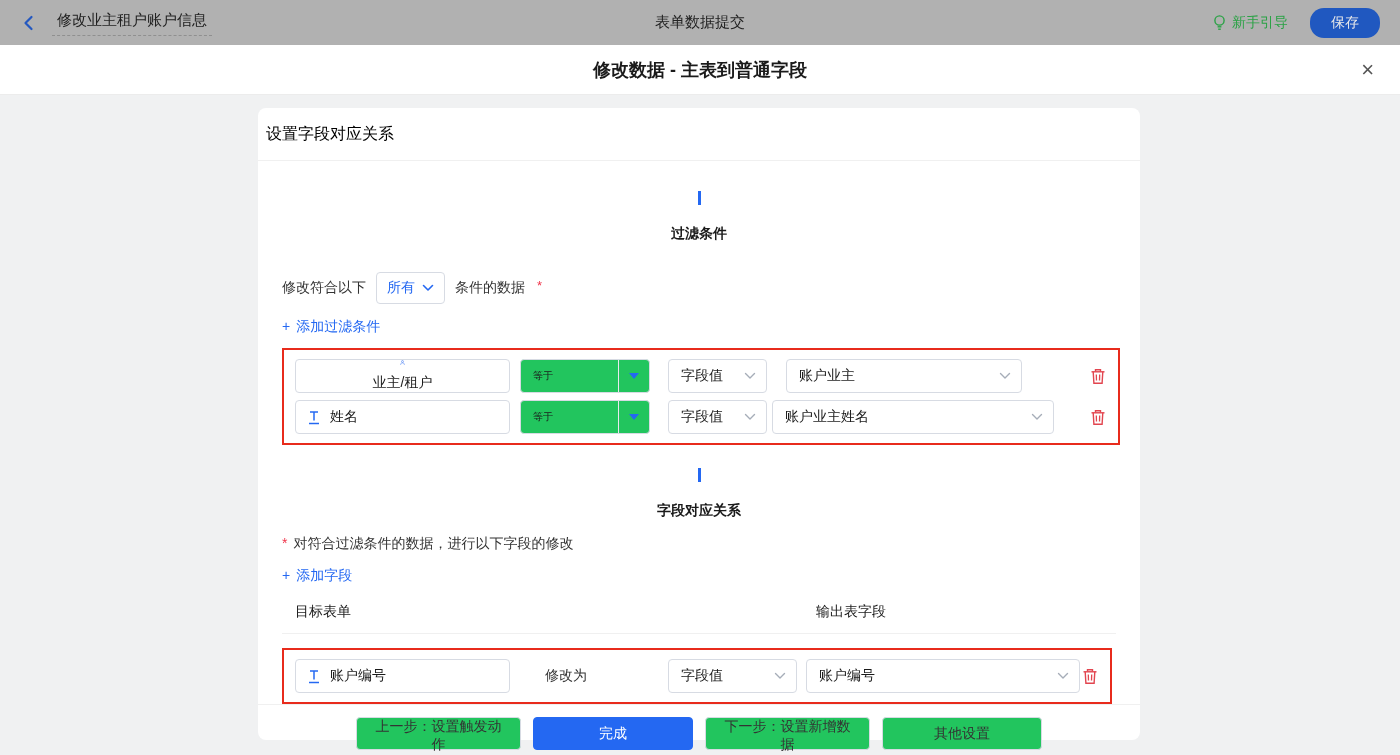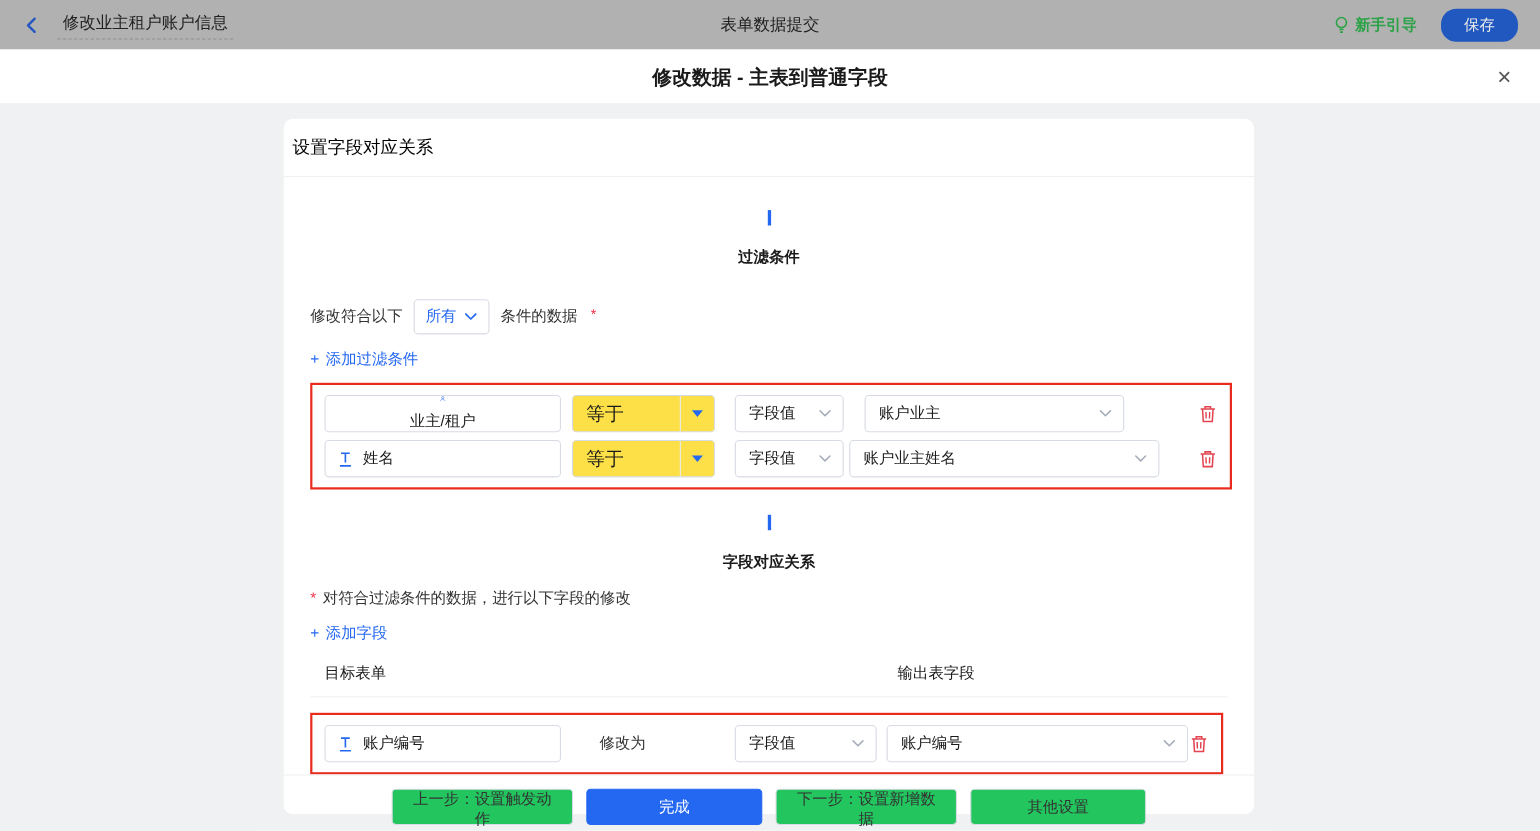--- a/index.html
+++ b/index.html
@@ -16,21 +16,21 @@
   .back-btn { display:flex; align-items:center; cursor:pointer; margin-right:14px; }
   .topbar-title {
     font-size:15px; color:#222; padding:2px 5px 5px 5px;
     border-bottom:1px dashed #8f8f8f;
   }
   .topbar-center {
     position:absolute; left:0; right:0; text-align:center;
     font-size:15px; color:#222; pointer-events:none;
   }
   .topbar-right { margin-left:auto; display:flex; align-items:center; gap:22px; z-index:1; }
-  .guide { display:flex; align-items:center; gap:5px; font-size:14px; color:#2aa245; cursor:pointer;font-weight:bold; }
+  .guide { display:flex; align-items:center; gap:5px; font-size:14px; color:#2aa245; cursor:pointer; }
   .save-btn {
     width:70px; height:30px; border:none; border-radius:14px;
     background:#2058c0; color:#e9e9e9; font-size:14px; cursor:pointer;
     font-family:inherit;
   }
   
   .modal-head {
     height:50px; background:#fff; display:flex; align-items:center;
     justify-content:center; position:relative; border-bottom:1px solid #ececec;
   }
@@ -66,22 +66,22 @@
   .add-link .plus { margin-right:6px; }
   
   .hl-box { border:2px solid #e82b1c; margin-top:12px; padding:9px 12px 9px 11px; }
   .hl-box .cond-row { display:flex; align-items:center; height:34px; }
   .hl-box .cond-row + .cond-row { margin-top:7px; }
   .field-input {
     height:34px; border:1px solid #d7dbe3; border-radius:4px; background:#fff;
     display:flex; align-items:center; gap:9px; padding:0 11px; font-size:14px; color:#1a1a1a;
   }
   .op-select {
-    height:34px; border:1px solid #d7dbe3; border-radius:4px; background:#fde047;
-    display:flex; align-items:stretch; font-size:17px; color:#1a1a1a; cursor:pointer;
+    height:34px; border:1px solid #d7dbe3; border-radius:4px; background:#22c55e;
+    display:flex; align-items:stretch; font-size:10px; color:#1a1a1a; cursor:pointer;
   }
   .op-select .op-label { flex:1; display:flex; align-items:center; padding:0 12px; }
   .op-select .op-divider { width:1px; background:#e8eaee; margin:0; }
   .op-select .op-caret-zone { width:30px; display:flex; align-items:center; justify-content:center; }
   .caret-down { width:0; height:0; border-left:5px solid transparent; border-right:5px solid transparent; border-top:6px solid #2468f2; }
   .select {
     height:34px; border:1px solid #d7dbe3; border-radius:4px; background:#fff;
     display:flex; align-items:center; justify-content:space-between;
     padding:0 10px 0 12px; font-size:14px; color:#1a1a1a; cursor:pointer;
   }

